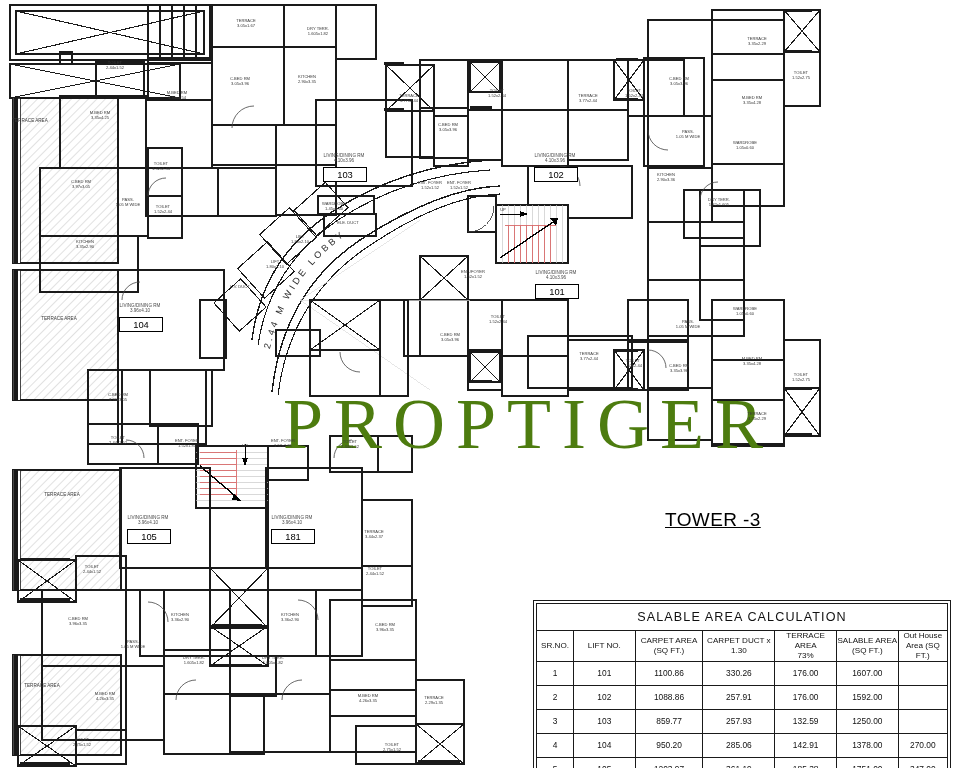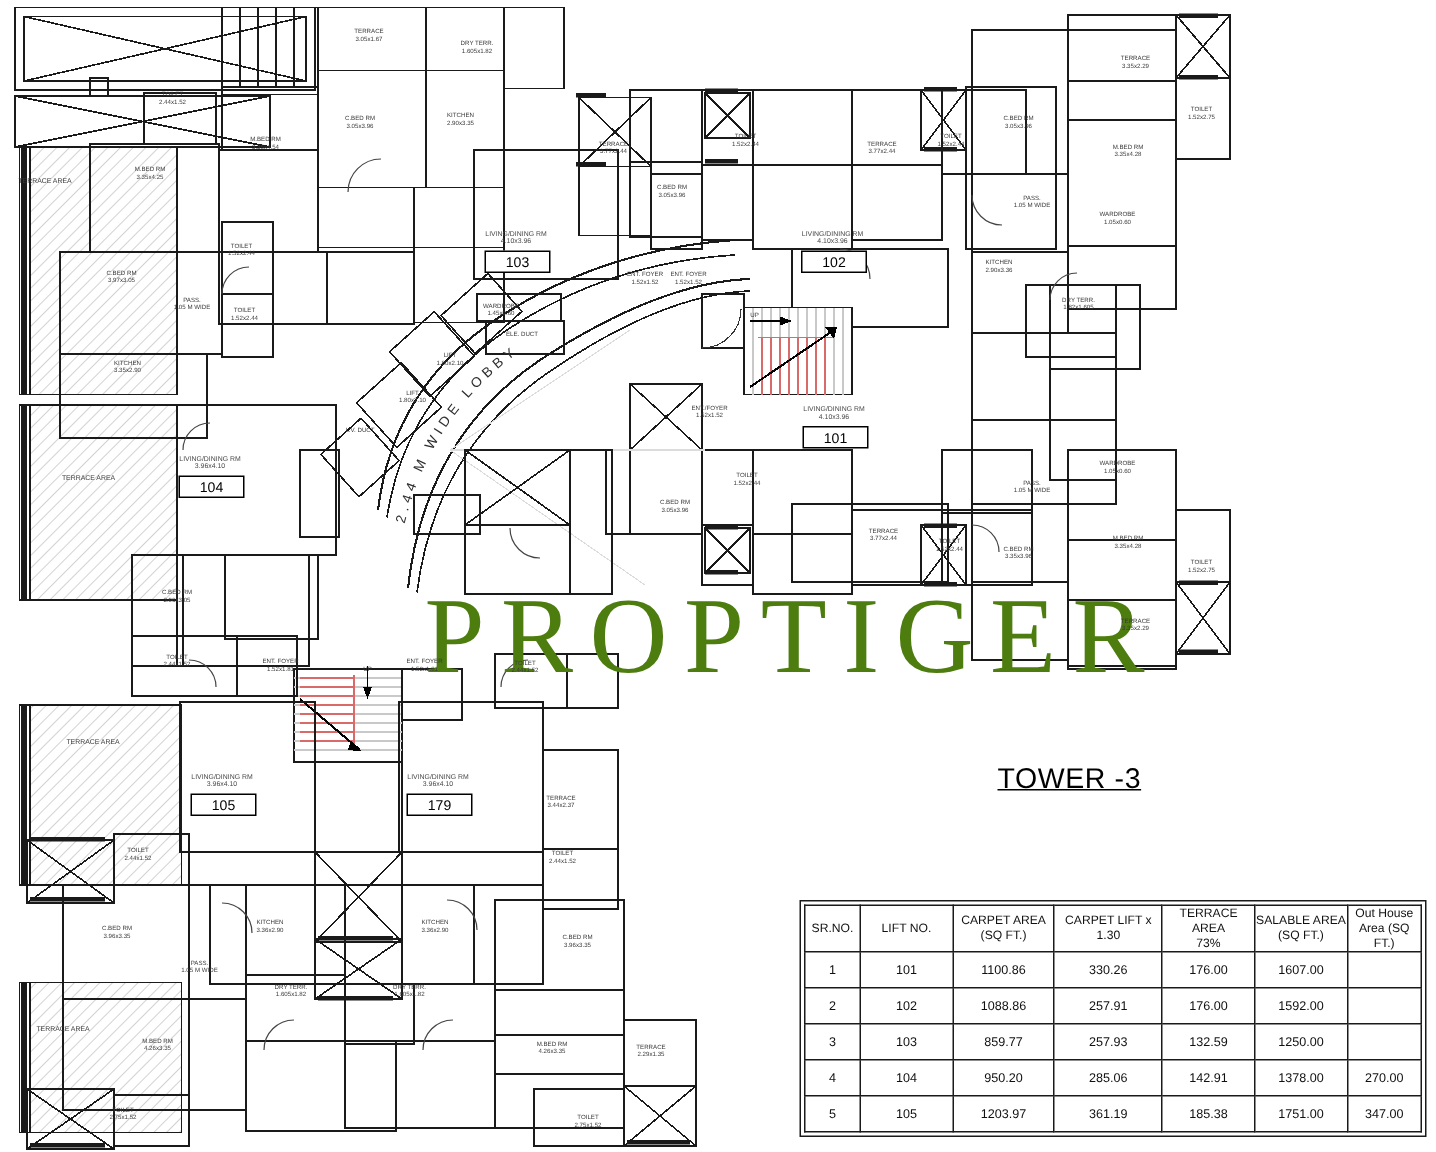--- a/index.html
+++ b/index.html
@@ -658,43 +658,46 @@
       <div class="flatbox" style="left: 119px; top: 317px;">104</div>
       <div class="flatlabel" style="left: 118px; top: 515px; width: 60px;">
         <div>LIVING/DINING RM</div>
         <div>3.96x4.10</div>
       </div>
       <div class="flatbox" style="left: 127px; top: 529px;">105</div>
       <div class="flatlabel" style="left: 262px; top: 515px; width: 60px;">
         <div>LIVING/DINING RM</div>
         <div>3.96x4.10</div>
       </div>
-      <div class="flatbox" style="left: 271px; top: 529px;">179</div>
+      <div class="flatbox" style="left: 271px; top: 529px;">181</div>
     </div>
 
   <div id="titleblock">
     <div>TOWER -3</div>
   </div>
 
   <div id="areatable">
     <table>
       <tbody id="tbody-area">
+        <tr>
+          <td class="tbl-title" colspan="7">SALABLE  AREA  CALCULATION</td>
+        </tr>
       <tr class="hdr">
             <td class="c-sr">
               <div>SR.NO.</div>
             </td>
             <td class="c-flat">
               <div>LIFT NO.</div>
             </td>
             <td class="c-carpet">
               <div>CARPET AREA</div>
               <div>(SQ FT.)</div>
             </td>
             <td class="c-x13">
-              <div>CARPET LIFT x</div>
+              <div>CARPET DUCT x</div>
               <div>1.30</div>
             </td>
             <td class="c-terr">
               <div>TERRACE AREA</div>
               <div>73%</div>
             </td>
             <td class="c-sal">
               <div>SALABLE AREA</div>
               <div>(SQ FT.)</div>
             </td>

